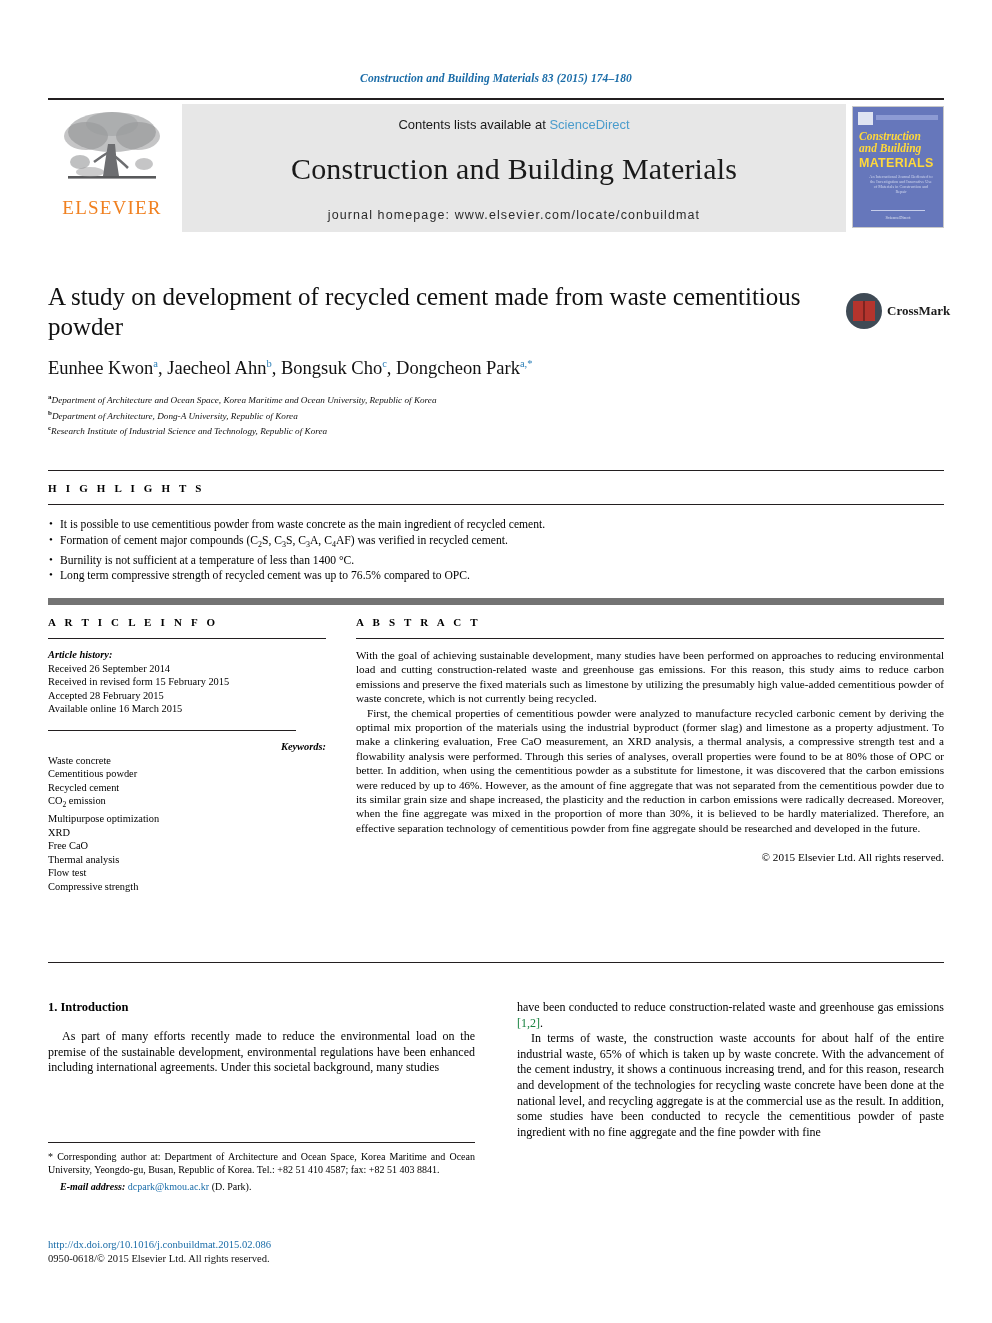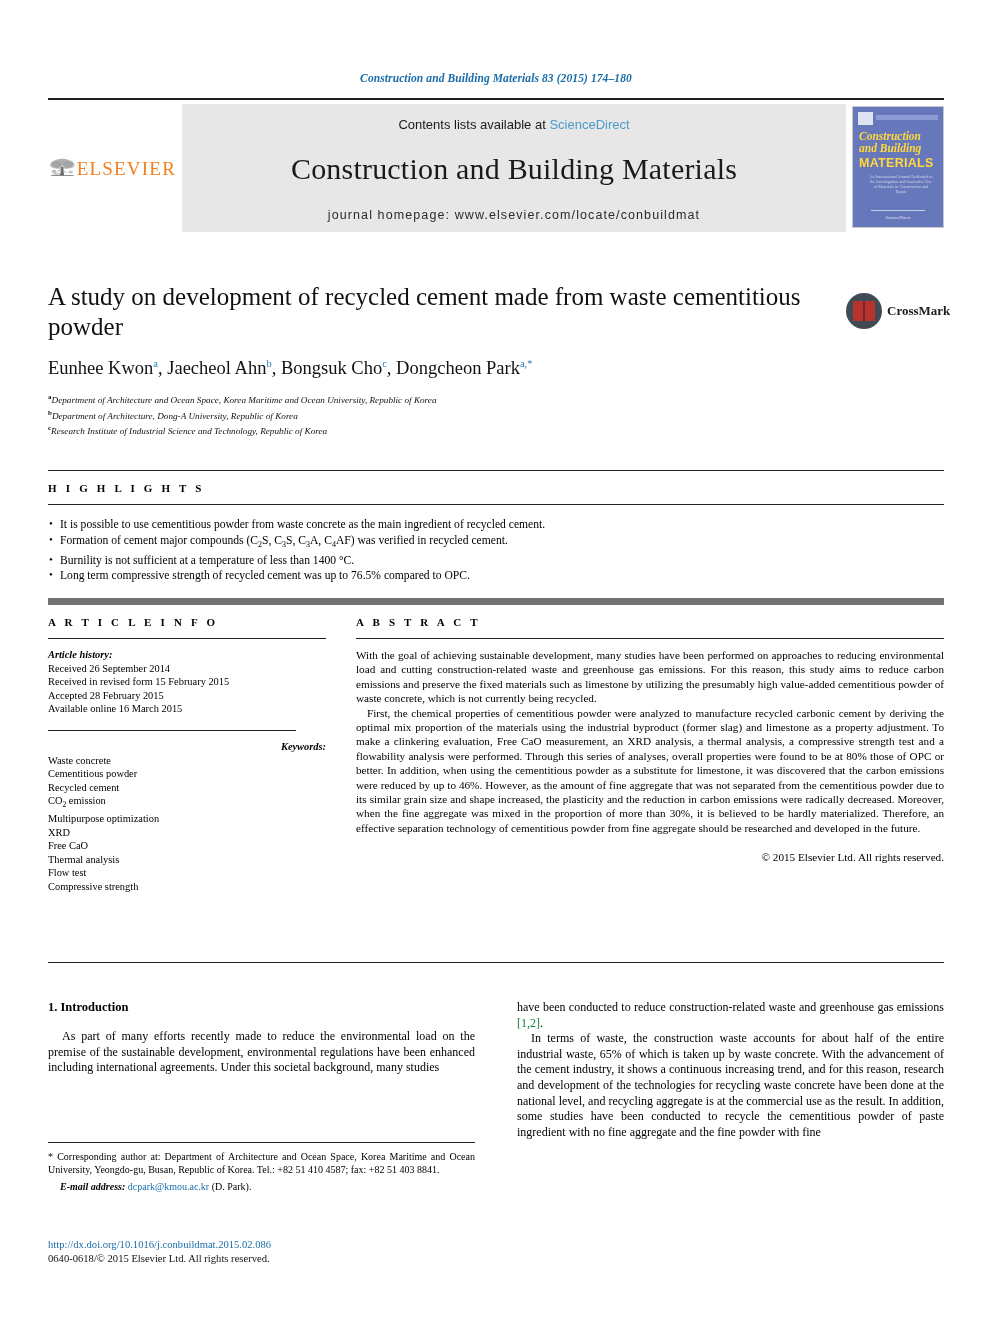--- a/index.html
+++ b/index.html
@@ -50,21 +50,21 @@
     flex-direction: row;
     align-items: stretch;
     height: 132px;
     padding-top: 4px;
     box-sizing: border-box;
   }
   .elsevier-logo {
     width: 128px;
     flex: 0 0 128px;
     display: flex;
-    flex-direction: row;
+    flex-direction: column;
     align-items: center;
     justify-content: flex-start;
     padding-top: 2px;
     box-sizing: border-box;
   }
   .tree-svg { display: block; }
   .elsevier-word {
     font-family: "Liberation Serif", serif;
     font-size: 19px;
     letter-spacing: 1.2px;
@@ -572,16 +572,16 @@
     <p class="footnote-text">* Corresponding author at: Department of Architecture and Ocean Space, Korea Maritime and Ocean University, Yeongdo-gu, Busan, Republic of Korea. Tel.: +82 51 410 4587; fax: +82 51 403 8841.</p>
     <p class="footnote-email">
       <span class="lbl">E-mail address:</span>
       <span class="email-link">dcpark@kmou.ac.kr</span>
       <span>(D. Park).</span>
     </p>
   </div>
 
   <div class="doi-block">
     <div class="doi-line">http://dx.doi.org/10.1016/j.conbuildmat.2015.02.086</div>
-    <div class="issn-line">0640-0618/© 2015 Elsevier Ltd. All rights reserved.</div>
+    <div class="issn-line">0950-0618/© 2015 Elsevier Ltd. All rights reserved.</div>
   </div>
 
 </div>
 
 </body></html>

